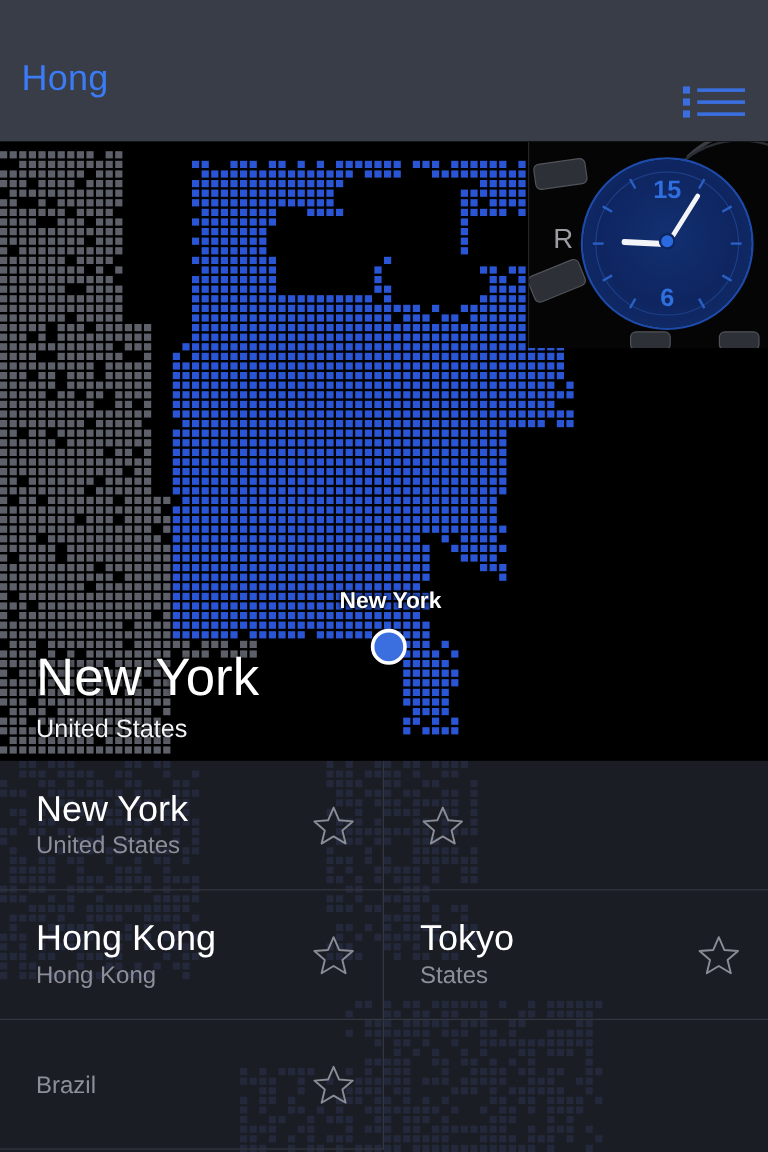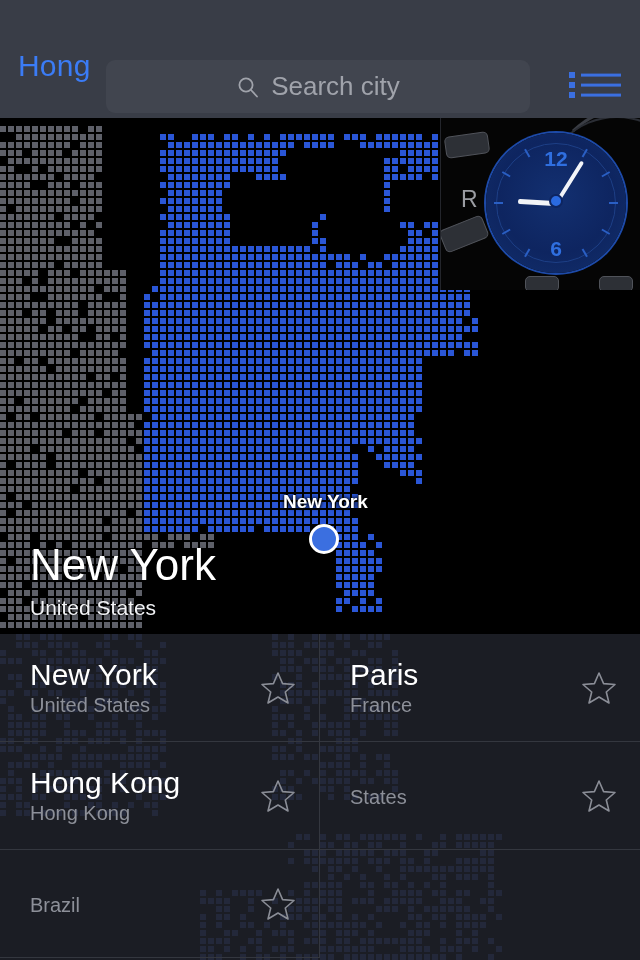--- a/index.html
+++ b/index.html
@@ -161,31 +161,20 @@
   .star { width: 38px; height: 38px; flex: 0 0 38px; }
 </style>
 </head>
 <body>
 
 <div id="app">
 
   <div class="header">
     <div class="back-btn">Hong</div>
 
-    <div class="search-field">
-      <div class="search-inner">
-        <span class="mag-icon">
-          <svg viewBox="0 0 24 24" width="24" height="24" fill="none" stroke="#a0a3ab" stroke-width="1.8">
-            <circle cx="10" cy="10" r="6.6"></circle>
-            <line x1="15" y1="15" x2="21" y2="21.5" stroke-linecap="round"></line>
-          </svg>
-        </span>
-        <span class="search-placeholder">Search city</span>
-      </div>
-    </div>
 
     <div class="list-btn">
       <span class="list-icon">
         <svg viewBox="0 0 52 30" width="52" height="30">
           <rect x="0" y="2" width="6" height="6" fill="#3b6fe0"></rect>
           <rect x="0" y="12" width="6" height="6" fill="#3b6fe0"></rect>
           <rect x="0" y="22" width="6" height="6" fill="#3b6fe0"></rect>
           <rect x="12" y="3.6" width="40" height="3" fill="#3b6fe0"></rect>
           <rect x="12" y="13.6" width="40" height="3" fill="#3b6fe0"></rect>
           <rect x="12" y="23.6" width="40" height="3" fill="#3b6fe0"></rect>
@@ -2660,21 +2649,21 @@
             <div class="tick" style="transform: rotate(60deg);"></div>
             <div class="tick" style="transform: rotate(90deg);"></div>
             <div class="tick" style="transform: rotate(120deg);"></div>
             <div class="tick" style="transform: rotate(150deg);"></div>
             <div class="tick" style="transform: rotate(210deg);"></div>
             <div class="tick" style="transform: rotate(240deg);"></div>
             <div class="tick" style="transform: rotate(270deg);"></div>
             <div class="tick" style="transform: rotate(300deg);"></div>
             <div class="tick" style="transform: rotate(330deg);"></div>
           </div>
-        <div class="clock-num n12">12</div>
+        <div class="clock-num n12">15</div>
         <div class="clock-num n6">6</div>
         <div class="hand hand-h" style="transform:rotate(183deg);"></div>
         <div class="hand hand-m" style="transform:rotate(-58deg);"></div>
         <div class="hub"></div>
       </div>
     </div>
 
 
     <div class="marker-label">New York</div>
     <div class="marker-dot"></div>
@@ -3477,39 +3466,36 @@
         <div class="cell">
           <div class="cell-text">
             <span class="cell-city">New York</span>
             <span class="cell-country">United States</span>
           </div>
           <span class="star"><svg viewBox="0 0 38 38" width="38" height="38" fill="none" stroke="#8a8d96" stroke-width="1.6" stroke-linejoin="round">
               <polygon points="19,4 23.6,14.6 35,15.5 26.3,23 29,34 19,28 9,34 11.7,23 3,15.5 14.4,14.6"></polygon>
             </svg></span>
         </div>
         <div class="cell">
-          <div class="cell-text">
-            <span class="cell-city">Paris</span>
-            <span class="cell-country">France</span>
-          </div>
           <span class="star"><svg viewBox="0 0 38 38" width="38" height="38" fill="none" stroke="#8a8d96" stroke-width="1.6" stroke-linejoin="round">
               <polygon points="19,4 23.6,14.6 35,15.5 26.3,23 29,34 19,28 9,34 11.7,23 3,15.5 14.4,14.6"></polygon>
             </svg></span>
         </div>
         <div class="cell">
           <div class="cell-text">
             <span class="cell-city">Hong Kong</span>
             <span class="cell-country">Hong Kong</span>
           </div>
           <span class="star"><svg viewBox="0 0 38 38" width="38" height="38" fill="none" stroke="#8a8d96" stroke-width="1.6" stroke-linejoin="round">
               <polygon points="19,4 23.6,14.6 35,15.5 26.3,23 29,34 19,28 9,34 11.7,23 3,15.5 14.4,14.6"></polygon>
             </svg></span>
         </div>
         <div class="cell">
           <div class="cell-text">
+            <span class="cell-city">Tokyo</span>
             <span class="cell-country">States</span>
           </div>
           <span class="star"><svg viewBox="0 0 38 38" width="38" height="38" fill="none" stroke="#8a8d96" stroke-width="1.6" stroke-linejoin="round">
               <polygon points="19,4 23.6,14.6 35,15.5 26.3,23 29,34 19,28 9,34 11.7,23 3,15.5 14.4,14.6"></polygon>
             </svg></span>
         </div>
         <div class="cell">
           <div class="cell-text">
             <span class="cell-country">Brazil</span>
           </div>

